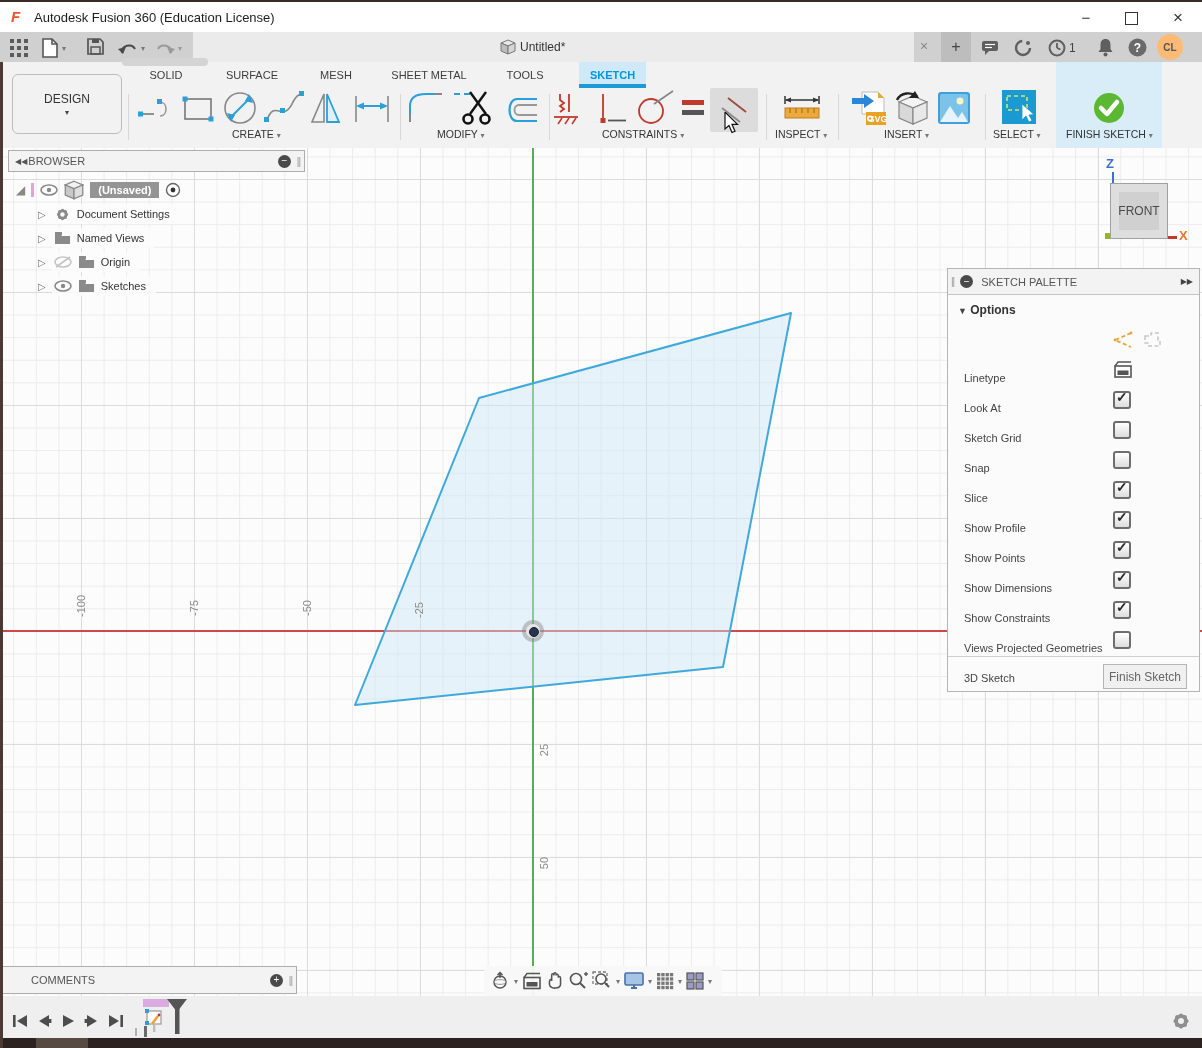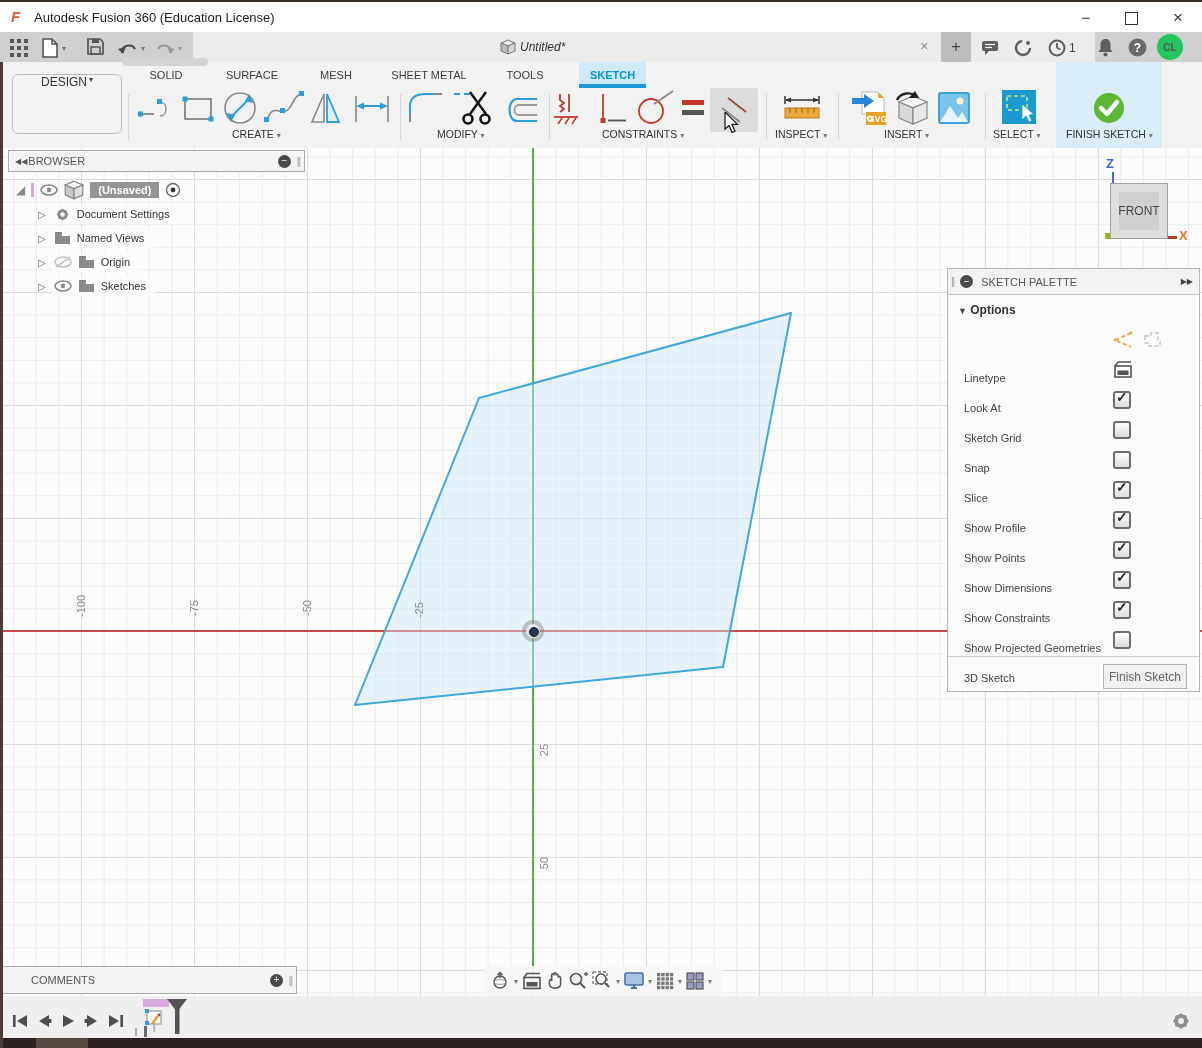--- a/index.html
+++ b/index.html
@@ -9,34 +9,34 @@
 
   
   .titlebar{left:0;top:0;width:1202px;height:32px;background:#fff;border-top:2px solid #3a2d26;}
   .title-text{left:34px;top:8px;font-size:13px;color:#1d1d1d;}
   .logo-f{left:11px;top:6px;font-size:15px;font-weight:bold;font-style:italic;color:#e8552e;}
   .winbtn{top:6px;width:30px;height:20px;text-align:center;font-size:15px;color:#333;line-height:20px;}
   .maxbox{top:10px;width:11px;height:11px;border:1.5px solid #333;}
 
   
   .appbar{left:0;top:32px;width:1202px;height:30px;background:#d0d0d0;}
-  .tabstrip{left:193px;top:32px;width:902px;height:30px;background:#ebebeb;font-style:italic;}
+  .tabstrip{left:193px;top:32px;width:721px;height:30px;background:#ebebeb;}
   .doc-tab-label{font-size:12px;color:#333;}
   .caret{font-size:8px;color:#777;}
   .plusbtn{left:941px;top:32px;width:30px;height:30px;background:#bdbdbd;color:#444;
            font-size:16px;text-align:center;line-height:30px;}
-  .avatar{left:1157px;top:34px;width:26px;height:26px;border-radius:50%;background:#22c55e;
+  .avatar{left:1157px;top:34px;width:26px;height:26px;border-radius:50%;background:#fdba74;
           color:#555;font-size:10px;font-weight:bold;display:flex;align-items:center;justify-content:center;}
 
   
   .ribbon{left:0;top:62px;width:1202px;height:86px;background:#f2f2f2;border-bottom:1px solid #c6c6c6;}
   .dock-pill{left:122px;top:-4px;width:86px;height:8px;background:#d4d4d4;border-radius:4px;}
   .design-btn{left:12px;top:12px;width:108px;height:58px;border:1px solid #bdbdbd;border-radius:6px;
-              background:#f2f2f2;display:flex;justify-content:center;
-              font-size:12px;color:#333;gap:2px;}
+              background:#f2f2f2;display:flex;align-items:center;justify-content:center;
+              font-size:12px;color:#333;gap:2px;flex-direction:column;}
   .rtab{top:0px;height:26px;line-height:26px;font-size:11px;color:#3c3c3c;text-align:center;}
   .rtab.active{background:#cfe9f8;color:#0696d7;font-weight:bold;border-bottom:4px solid #1a9ad6;
                box-sizing:border-box;}
   .grp-label{top:66px;font-size:10.5px;color:#333;white-space:nowrap;}
   .divider{top:32px;width:1px;height:46px;background:#d8d8d8;}
   .hoverbtn{left:710px;top:26px;width:48px;height:44px;background:#dcdcdc;border-radius:2px;}
   .finish-area{left:1056px;top:26px;width:106px;height:60px;background:#d8edf8;}
   .finish-area2{left:1056px;top:0px;width:106px;height:26px;background:#d8edf8;}
 
   
@@ -517,21 +517,21 @@
     </div>
     <div class="prow" style="top:266px;">
       <span class="prow-label">Show Dimensions</span>
       <span class="cb on"></span>
     </div>
     <div class="prow" style="top:296px;">
       <span class="prow-label">Show Constraints</span>
       <span class="cb on"></span>
     </div>
     <div class="prow" style="top:326px;">
-      <span class="prow-label">Show Projected Geometries</span>
+      <span class="prow-label">Views Projected Geometries</span>
       <span class="cb on"></span>
     </div>
     <div class="prow" style="top:356px;">
       <span class="prow-label">3D Sketch</span>
       <span class="cb"></span>
     </div>
 
     <div style="position:absolute;left:0;top:387px;width:251px;height:1px;background:#cfcfcf;"></div>
     <div style="position:absolute;top:387px;left:0;width:251px;height:35px;">
       <span class="finish-btn">Finish Sketch</span>

